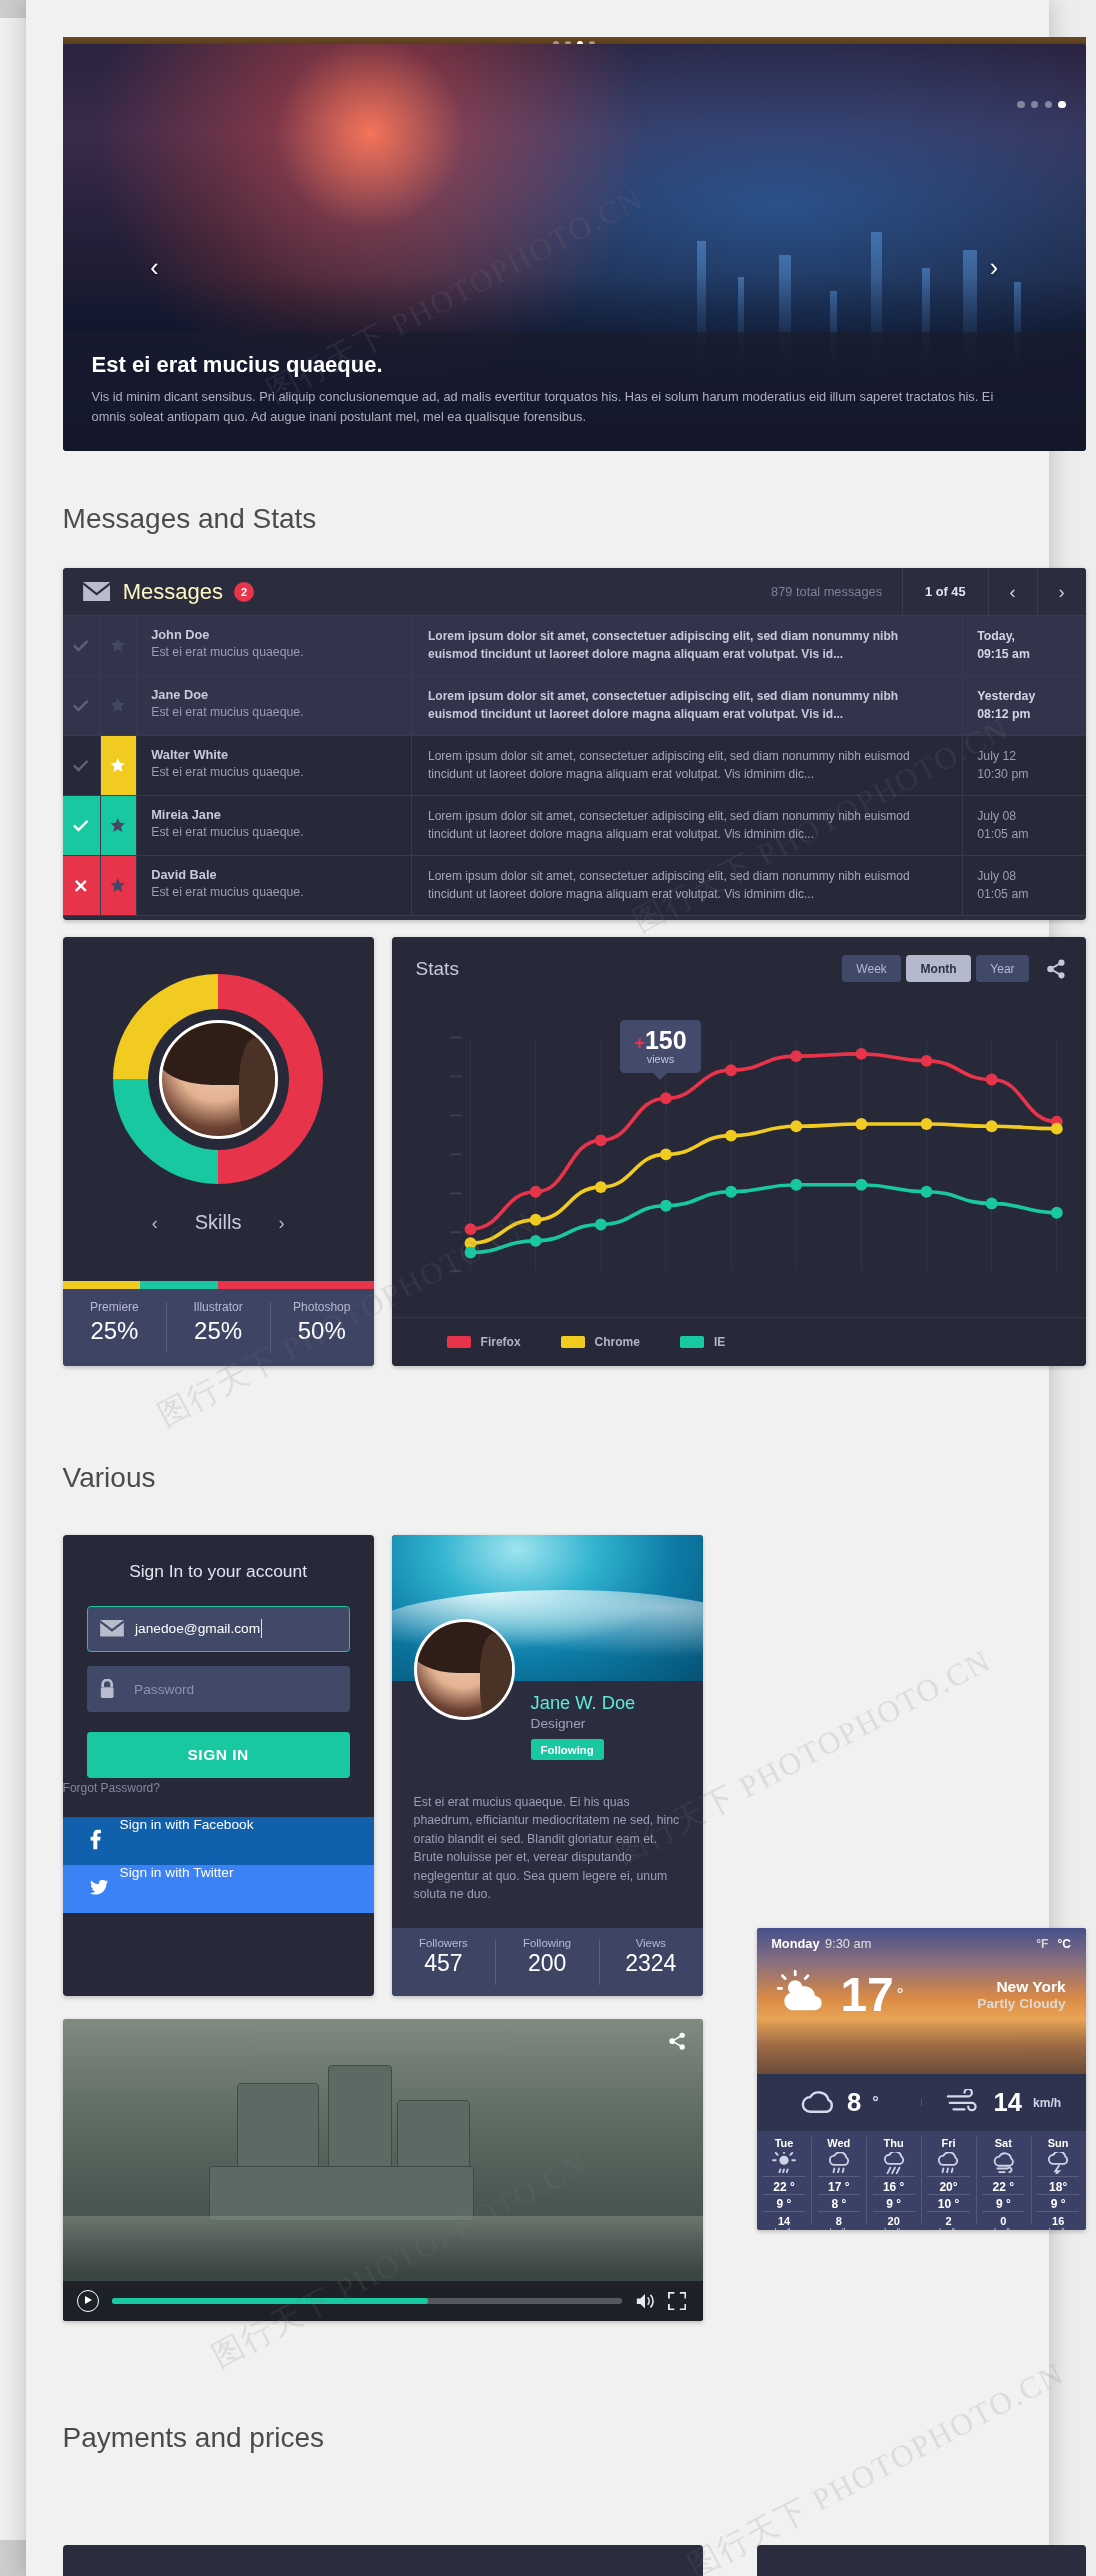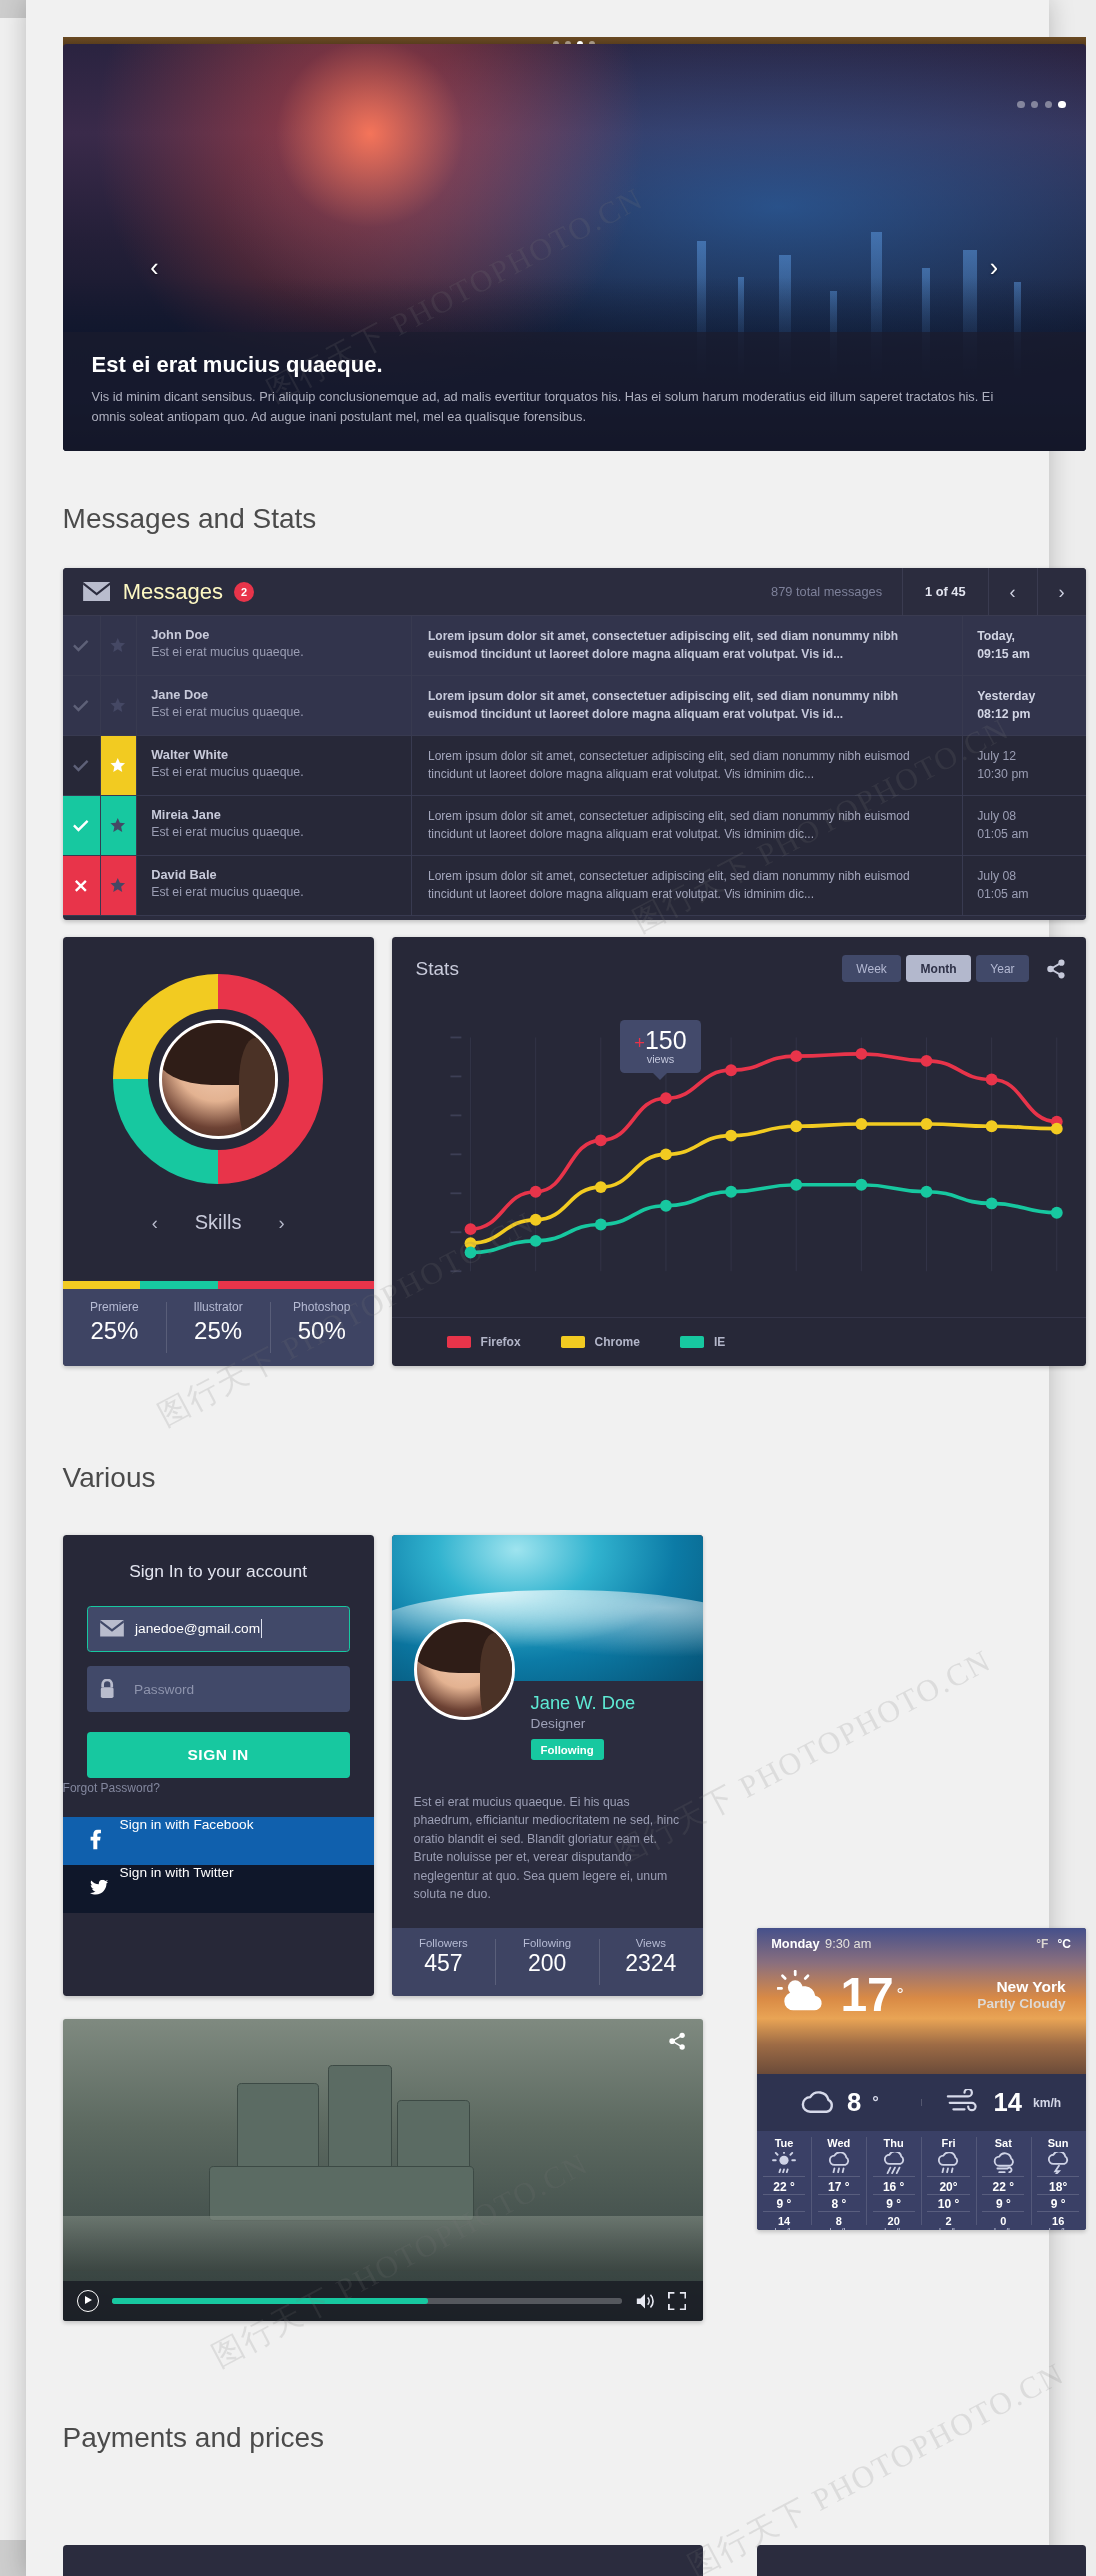--- a/index.html
+++ b/index.html
@@ -182,21 +182,21 @@
   .share-ico { margin-left:16.4px; width:20px; height:20px; cursor:pointer; }
   .chart { position:absolute; left:0; top:84px; width:694px; height:274px; }
   .legend { position:absolute; left:0; bottom:0; width:100%; height:49px;
             border-top:0.9px solid #343549; display:flex; align-items:center; padding-left:55px; gap:40px; }
   .legend .it { display:flex; align-items:center; gap:10px; }
   .legend .sw { width:24px; height:12px; border-radius:1.8px; display:block; }
   .legend .lb { font-size:12px; color:#b3b6c9; font-weight:700; }
   .tip {
     position:absolute; background:#434a6b; border-radius:4.6px; padding:6.4px 14.6px 8.2px 14.6px; text-align:center;
   }
-  .tip .v { font-size:25px; color:#ffffff; font-weight:400; }
+  .tip .v { font-size:25px; color:#ffffff; font-weight:700; }
   .tip .v small { color:#e8344a; font-size:18.3px; }
   .tip .u { font-size:11px; color:#c3c7dc; margin-top:-2.7px; }
   .tip::after {
     content:''; position:absolute; left:50%; bottom:-7.3px; margin-left:-7.3px;
     border-left:7.3px solid transparent; border-right:7.3px solid transparent; border-top:7.3px solid #434a6b;
   }
 
   
   .signin {
     position:absolute; left:37px; top:1535px; width:311px; height:461px;
@@ -217,21 +217,21 @@
     margin: 0 24px; height:46px; background:#17c8a0; border-radius:3.7px; color:#fff;
     font-size:15.5px; font-weight:700; display:flex; align-items:center; justify-content:center;
     letter-spacing:0.5px; cursor:pointer;
   }
   .forgot { text-align:left; font-size:12px; color:#83879e; padding-top:3px; cursor:pointer; }
   .social {
     height:48px; display:flex; align-items:flex-start; padding-left:57px; color:#fff; font-size:13.7px; cursor:pointer;
     position:relative;
   }
   .social.fb { background:#1060ad; }
-  .social.tw { background:#0f172a; }
+  .social.tw { background:#3b82f6; }
   .social .si { position:absolute; left:27.4px; top:50%; transform:translateY(-50%); }
 
   
   .profile {
     position:absolute; left:366px; top:1535px; width:311px; height:461px;
     background:#2b2c3e; border-radius:3.7px; overflow:hidden;
     box-shadow: 0 1.8px 4.6px rgba(0,0,0,.2);
   }
   .prof-hero {
     height: 146px; position:relative;

